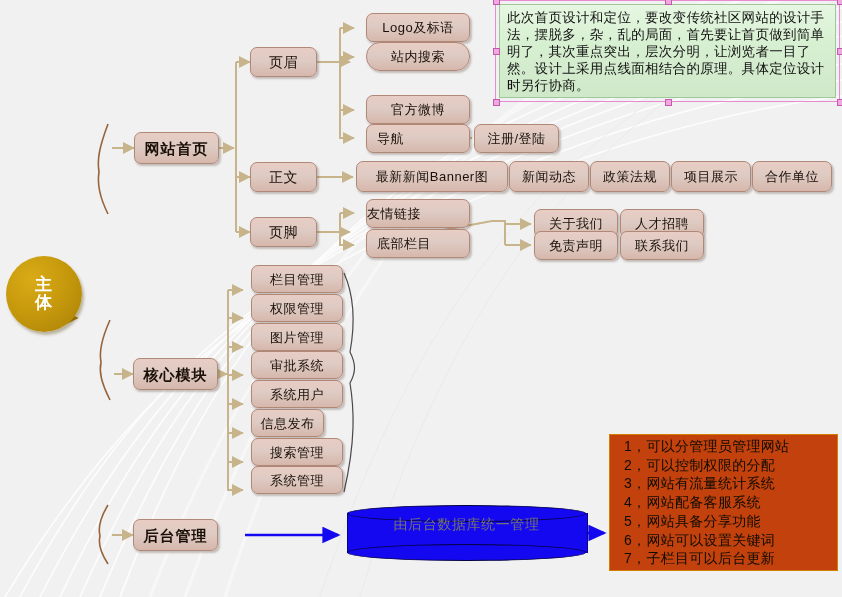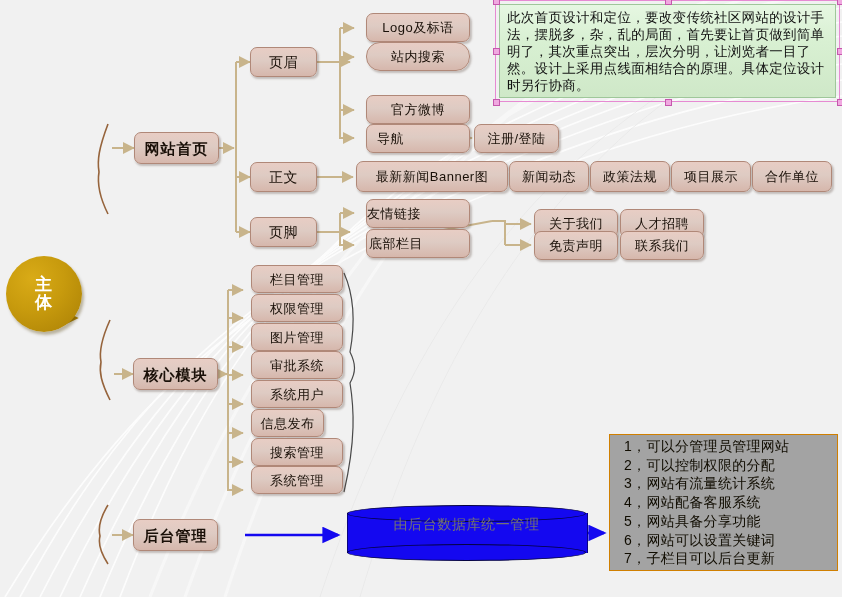--- a/index.html
+++ b/index.html
@@ -73,21 +73,21 @@
   .handle{position:absolute;width:5px;height:5px;background:#f0a8e0;border:1px solid #c558ad;}
 
   #note-green2{
     left:459px;top:345px;width:352px;height:45px;
     background:linear-gradient(180deg,#9dc7a6 0%,#8dbd98 50%,#7fb18b 100%);
     border:1px solid #6f9c79;
     font-size:13.5px;line-height:19px;padding-top:4px;
   }
   #note-orange{
     left:609px;top:434px;width:229px;height:137px;
-    background:#a3a3a3;
+    background:#c2410c;
     border:1px solid #d07f00;
     font-size:14px;line-height:18.7px;
     padding:2px 0 0 14px;
     color:#100c00;
   }
   #note-orange div{white-space:nowrap;}
 
   
   #db{position:absolute;left:347px;top:505px;width:239px;height:56px;}
   #db .body{position:absolute;left:0;top:8px;width:239px;height:40px;background:#1408f0;border-left:1px solid #0a0480;border-right:1px solid #0a0480;}
@@ -219,21 +219,21 @@
   <div class="node small" style="left:366px;top:124px;width:104px;height:29px;justify-content:flex-start;padding-left:10px;">导航</div>
   <div class="node small" style="left:474px;top:124px;width:85px;height:29px;">注册/登陆</div>
 
   <div class="node small" style="left:356px;top:161px;width:152px;height:31px;">最新新闻Banner图</div>
   <div class="node small" style="left:509px;top:161px;width:80px;height:31px;">新闻动态</div>
   <div class="node small" style="left:590px;top:161px;width:80px;height:31px;">政策法规</div>
   <div class="node small" style="left:671px;top:161px;width:80px;height:31px;">项目展示</div>
   <div class="node small" style="left:752px;top:161px;width:80px;height:31px;">合作单位</div>
 
   <div class="node small" style="left:366px;top:199px;width:104px;height:29px;justify-content:flex-start;padding-left:0;">友情链接</div>
-  <div class="node small" style="left:366px;top:229px;width:104px;height:29px;justify-content:flex-start;padding-left:2px;">底部栏目</div>
+  <div class="node small" style="left:366px;top:229px;width:104px;height:29px;justify-content:flex-start;padding-left:10px;">底部栏目</div>
 
   <div class="node small" style="left:534px;top:209px;width:84px;height:29px;">关于我们</div>
   <div class="node small" style="left:620px;top:209px;width:84px;height:29px;">人才招聘</div>
   <div class="node small" style="left:534px;top:231px;width:84px;height:29px;">免责声明</div>
   <div class="node small" style="left:620px;top:231px;width:84px;height:29px;">联系我们</div>
 
   <div class="node small" style="left:251px;top:265px;width:92px;height:28px;">栏目管理</div>
   <div class="node small" style="left:251px;top:294px;width:92px;height:28px;">权限管理</div>
   <div class="node small" style="left:251px;top:323px;width:92px;height:28px;">图片管理</div>
   <div class="node small" style="left:251px;top:351px;width:92px;height:28px;">审批系统</div>

